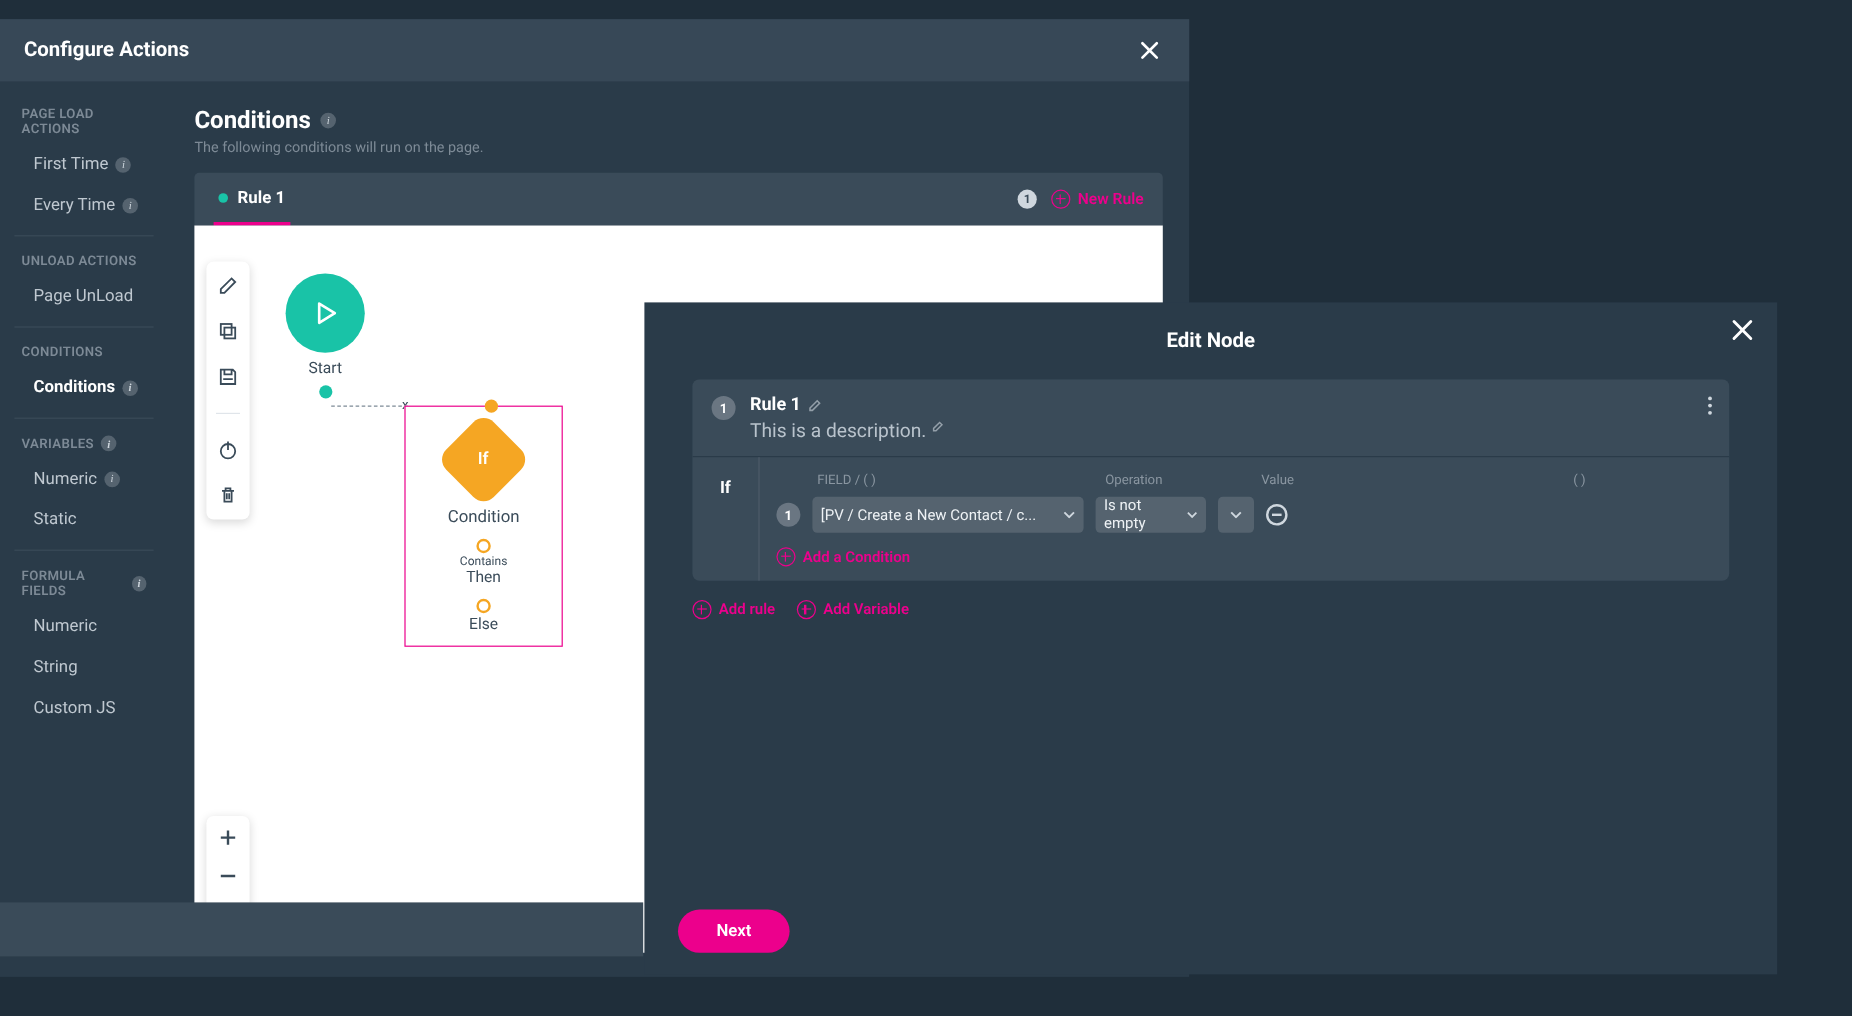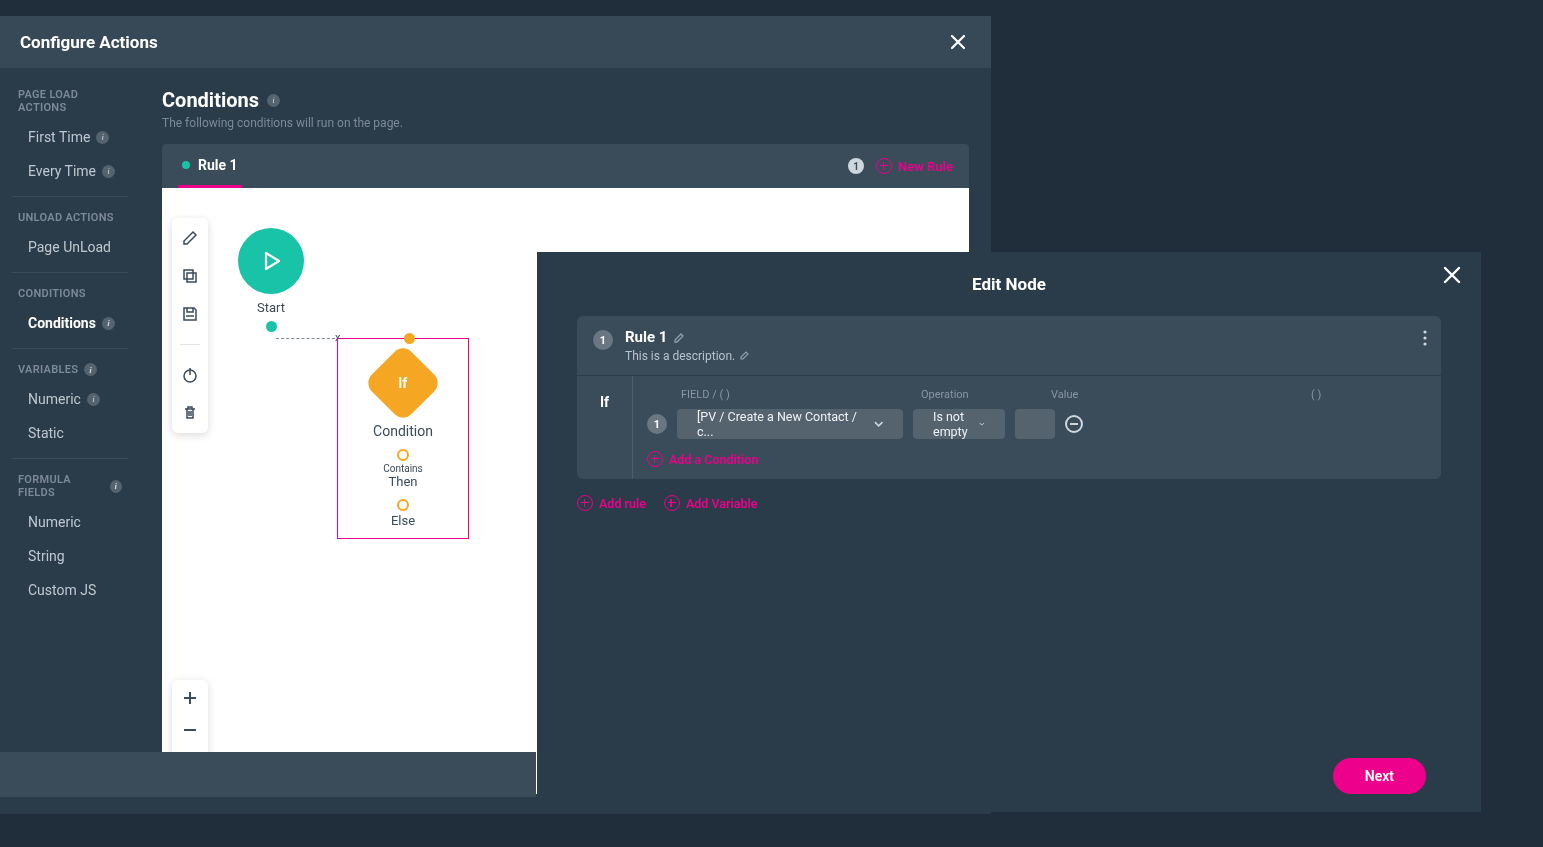--- a/index.html
+++ b/index.html
@@ -64,47 +64,47 @@
 .edit-header { height:64px; display:flex; align-items:center; justify-content:center; position:relative; }
 .edit-title { font-size:17px; font-weight:700; }
 .edit-close { position:absolute; right:18px; top:12px; cursor:pointer; }
 
 .edit-body { flex:1; padding:0 40px; overflow:auto; }
 .rule-card { background:#3a4b59; border-radius:6px; overflow:hidden; }
 .rule-card-head { padding:12px 16px; display:flex; align-items:flex-start; gap:12px; position:relative; }
 .rule-num { width:20px; height:20px; border-radius:50%; background:#6a7682; color:#fff; font-size:11px; font-weight:700; display:flex; align-items:center; justify-content:center; flex-shrink:0; margin-top:2px; }
 .rule-head-text { flex:1; }
 .rule-name { font-size:15px; font-weight:700; display:flex; align-items:center; gap:6px; }
-.rule-desc { color:#b9c3cc; font-size:12px; margin-top:3px; display:flex; align-items:flex-start; gap:4px; }
+.rule-desc { color:#b9c3cc; font-size:16px; margin-top:3px; display:flex; align-items:flex-start; gap:4px; }
 .kebab { position:absolute; right:14px; top:14px; cursor:pointer; color:#cfd7de; }
 
 .rule-cond-area { display:flex; border-top:1px solid #2a3b49; }
 .if-col { width:56px; display:flex; justify-content:center; padding-top:18px; font-weight:700; font-size:14px; border-right:1px solid #4d5c69; }
 .cond-col { flex:1; padding:12px 14px; }
 .cond-headers { display:flex; color:#8a96a1; font-size:11px; margin-bottom:8px; padding-left:34px; }
 .hdr-field { width:240px; }
 .hdr-op { width:130px; }
 .hdr-val { width:260px; }
 .hdr-paren { }
 .cond-row { display:flex; align-items:center; gap:10px; margin-bottom:12px; }
 .row-num { width:20px; height:20px; border-radius:50%; background:#6a7682; font-size:11px; font-weight:700; display:flex; align-items:center; justify-content:center; flex-shrink:0; }
-.select-box { background:#55636f; border-radius:4px; height:30px; display:flex; align-items:center; justify-content:space-between; padding:0 20px; font-size:12.5px; color:#eef2f5; cursor:pointer; }
+.select-box { background:#55636f; border-radius:4px; height:30px; display:flex; align-items:center; justify-content:space-between; padding:0 7px; font-size:12.5px; color:#eef2f5; cursor:pointer; }
 .sel-field { width:226px; }
 .sel-op { width:92px; }
 .sel-small { width:30px; justify-content:center; }
 .remove-circ { width:18px; height:18px; border:2px solid #cfd7de; border-radius:50%; position:relative; cursor:pointer; }
 .remove-circ::after { content:""; position:absolute; left:3px; right:3px; top:6px; height:2px; background:#cfd7de; }
 .add-link { color:#ec008c; font-size:12.5px; font-weight:600; display:flex; align-items:center; gap:6px; cursor:pointer; }
 .plus-circ { width:16px; height:16px; border:1.7px solid #ec008c; border-radius:50%; position:relative; }
 .plus-circ::before { content:""; position:absolute; left:3px; right:3px; top:5.5px; height:1.7px; background:#ec008c; }
 .plus-circ::after { content:""; position:absolute; top:3px; bottom:3px; left:5.5px; width:1.7px; background:#ec008c; }
 
 .under-links { display:flex; gap:18px; margin-top:16px; padding-left:0; }
 
-.edit-footer { padding:18px 55px; display:flex; justify-content:flex-end; }
+.edit-footer { padding:18px 28px; display:flex; justify-content:flex-start; }
 .next-btn { background:#ec008c; color:#fff; border:none; border-radius:20px; padding:10px 32px; font-size:14px; font-weight:600; cursor:pointer; }
 
 svg { display:block; }
 .chev { margin-left:8px; }
 .pencil-sm { opacity:0.6; }
 </style>
 </head>
 <body>
 
 <div class="main-modal">

